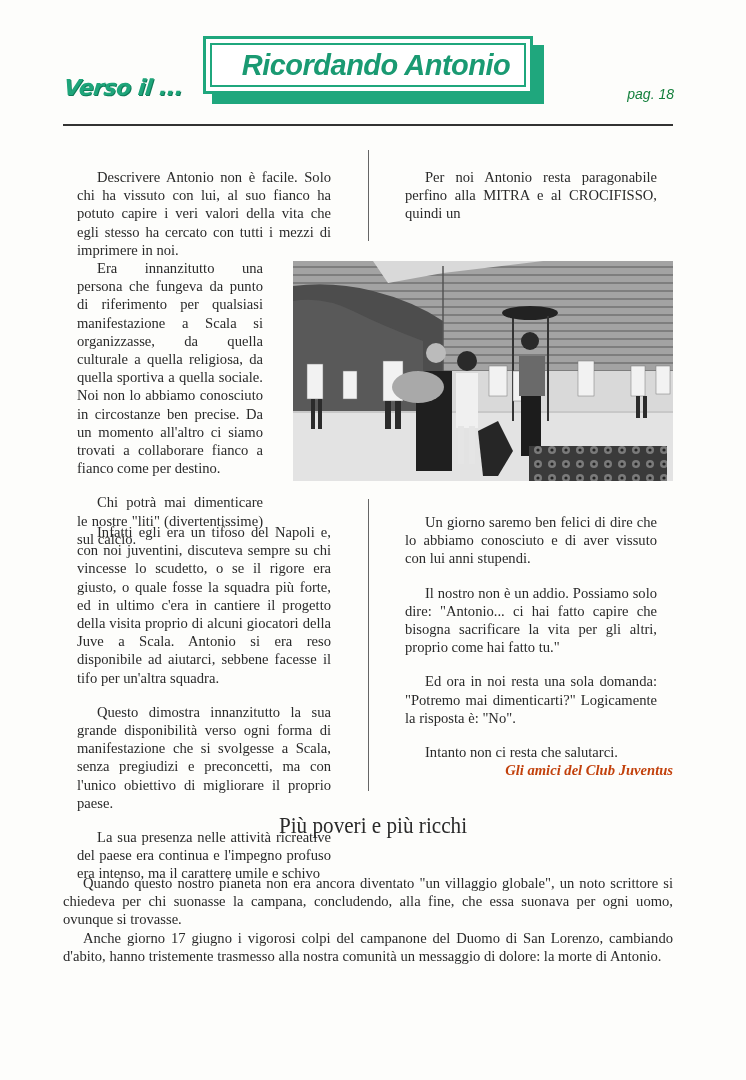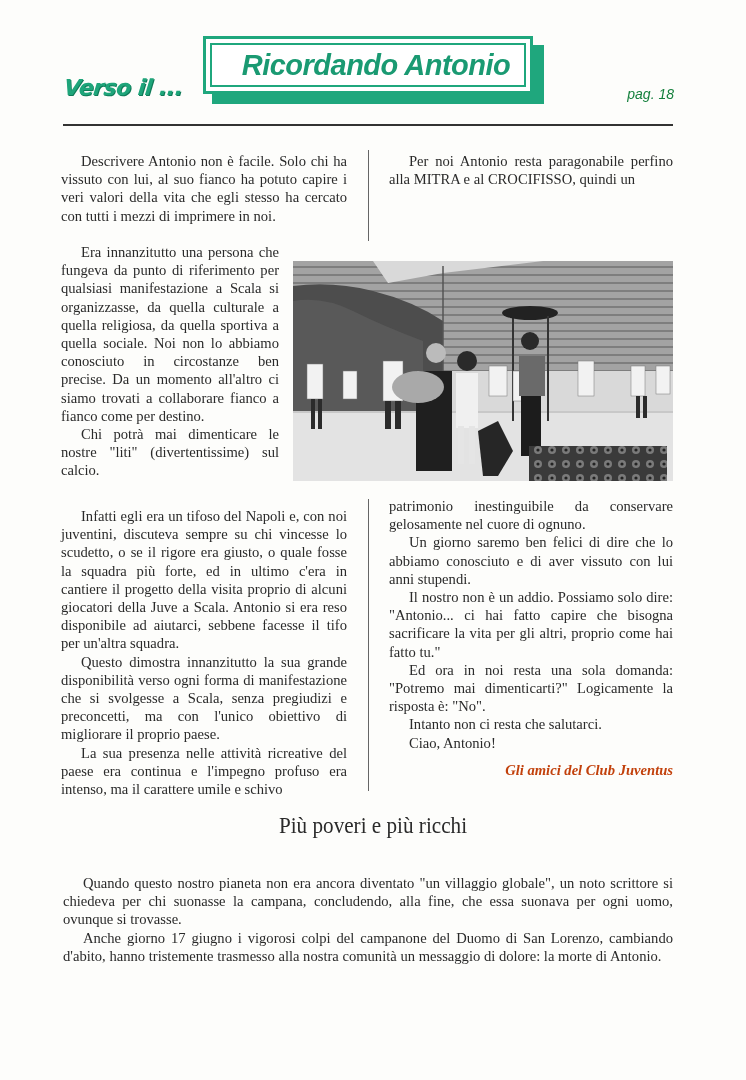--- a/index.html
+++ b/index.html
@@ -40,21 +40,21 @@
   .pagenum {
     right: 72px; top: 86px; font-family: "Liberation Sans", sans-serif;
     font-style: italic; font-size: 14px; color: #15803d;
   }
   .header-rule {
     left: 63px; top: 124px; width: 610px; height: 2px; background: #333;
   }
 
   
   .col { font-size: 14.6px; line-height: 18.2px; text-align: justify; }
-  .col p { margin: 0; text-indent: 20px; }
+  .col p { margin: 16px; text-indent: 20px; }
   .col1 { left: 61px; top: 152px; width: 286px; }
   .col1-narrow { left: 61px; top: 243px; width: 218px; font-family: Liberation Serif, serif; }
   .col1-b { left: 61px; top: 507px; width: 286px; }
   .col2 { left: 389px; top: 152px; width: 284px; }
   .col2-b { left: 389px; top: 497px; width: 284px; }
   .divider { left: 368px; width: 1px; background: #666; }
 
   .photo {
     left: 293px; top: 261px; width: 380px; height: 220px;
     overflow: hidden; background: #bdbdbd;
@@ -156,26 +156,24 @@
       <rect x="176" y="165" width="6" height="38" fill="#e5e5e5"></rect>
     <rect x="226" y="95" width="26" height="40" fill="#6a6a6a"></rect>
     <rect x="228" y="135" width="20" height="60" fill="#1c1c1c"></rect>
     <circle cx="237" cy="80" r="9" fill="#2a2a2a"></circle>
     <path d="M185 170 L205 160 L220 190 L205 215 L190 215 Z" fill="#262626"></path>
     <rect x="236" y="185" width="138" height="35" fill="url(#rug)"></rect>
   </svg>
 </div>
 
 <div class="abs col col2-b">
-  <p class="no-indent">patrimonio inestinguibile da conservare gelosamente nel cuore di ognuno.</p>
   <p>Un giorno saremo ben felici di dire che lo abbiamo conosciuto e di aver vissuto con lui anni stupendi.</p>
   <p>Il nostro non è un addio. Possiamo solo dire: "Antonio... ci hai fatto capire che bisogna sacrificare la vita per gli altri, proprio come hai fatto tu."</p>
   <p>Ed ora in noi resta una sola domanda: "Potremo mai dimenticarti?" Logicamente la risposta è: "No".</p>
   <p>Intanto non ci resta che salutarci.</p>
-  <p>Ciao, Antonio!</p>
 </div>
 <div class="abs signature">Gli amici del Club Juventus</div>
 
 <div class="abs section-title">Più poveri e più ricchi</div>
 <div class="abs bottom">
   <p>Quando questo nostro pianeta non era ancora diventato "un villaggio globale", un noto scrittore si chiedeva per chi suonasse la campana, concludendo, alla fine, che essa suonava per ogni uomo, ovunque si trovasse.</p>
   <p>Anche giorno 17 giugno i vigorosi colpi del campanone del Duomo di San Lorenzo, cambiando d'abito, hanno tristemente  trasmesso alla nostra comunità un messaggio di dolore: la morte di Antonio.</p>
 </div>
 
 </body></html>

